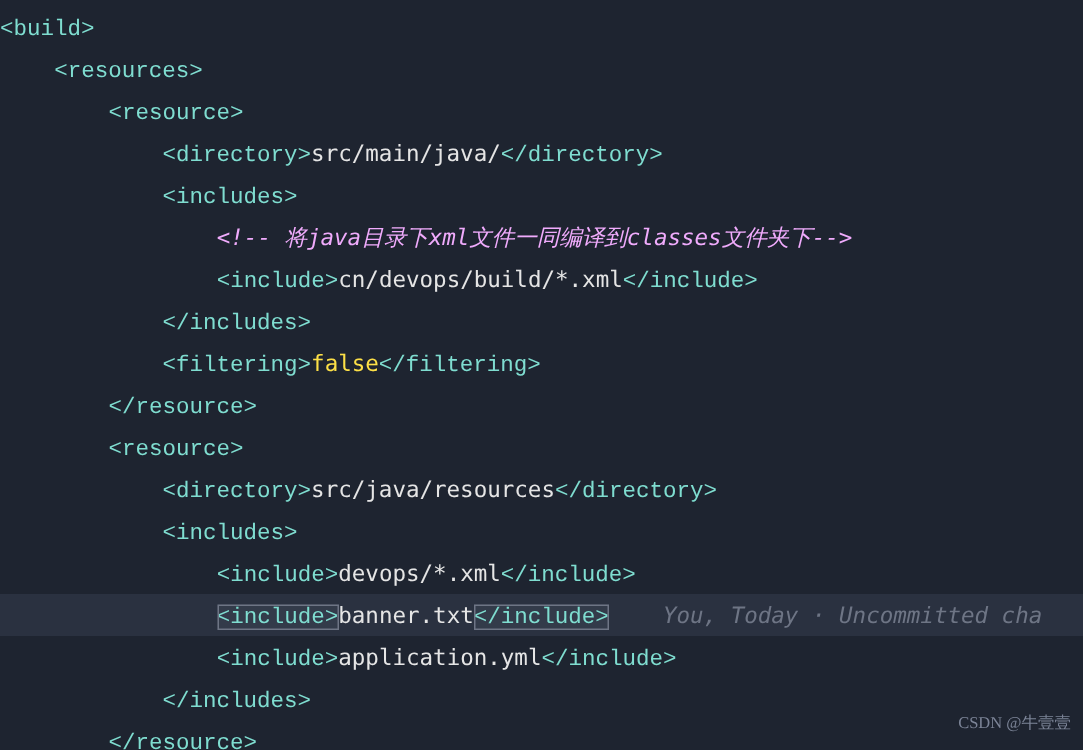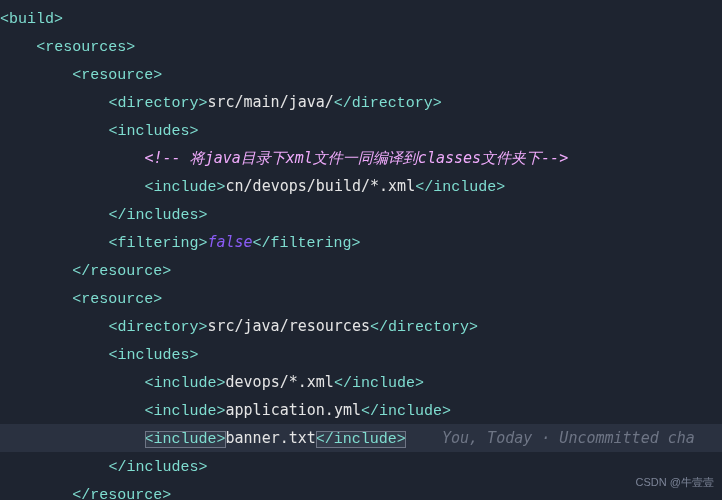--- a/index.html
+++ b/index.html
@@ -16,38 +16,38 @@
   .code-area {
     padding: 4px 0;
   }
   .line {
     white-space: pre;
     height: 28px;
     position: relative;
   }
   .tag { color: #7fddd0; font-family: Liberation Mono, monospace; } 
   .txt { color: #e5e5e5; } 
-  .kw  { color: #8b5cf6; font-style: italic; } 
+  .kw  { color: #fde047; } 
   .cmt { color: #f0abfc; font-style: italic; } 
   .hint { color: #6e7585; font-style: italic; }
   .hl-line {
     background: #2a3140;
   }
   .boxed {
     outline: 1px solid #6e7585;
     outline-offset: -1px;
     background: rgba(120,130,150,0.12);
   }
   .watermark {
     position: absolute;
     bottom: 4px;
     right: 8px;
     font-size: 11px;
     color: #7c8497;
-    font-family: Liberation Sans, sans-serif;
+    font-family: Liberation Serif, serif;
   }
   .pad { display:inline-block; }
 </style>
 </head>
 <body>
 
 <div class="code-area">
 
 <div class="line"><span class="tag">&lt;build&gt;</span></div>
 
@@ -70,23 +70,23 @@
 <div class="line"><span class="pad">        </span><span class="tag">&lt;/resource&gt;</span></div>
 
 <div class="line"><span class="pad">        </span><span class="tag">&lt;resource&gt;</span></div>
 
 <div class="line"><span class="pad">            </span><span class="tag">&lt;directory&gt;</span><span class="txt">src/java/resources</span><span class="tag">&lt;/directory&gt;</span></div>
 
 <div class="line"><span class="pad">            </span><span class="tag">&lt;includes&gt;</span></div>
 
 <div class="line"><span class="pad">                </span><span class="tag">&lt;include&gt;</span><span class="txt">devops/*.xml</span><span class="tag">&lt;/include&gt;</span></div>
 
+<div class="line hl-line"><span class="pad">                </span><span class="tag boxed">&lt;include&gt;</span><span class="txt">banner.txt</span><span class="tag boxed">&lt;/include&gt;</span><span class="pad">    </span><span class="hint">You, Today · Uncommitted cha</span></div>
+
 <div class="line"><span class="pad">                </span><span class="tag">&lt;include&gt;</span><span class="txt">application.yml</span><span class="tag">&lt;/include&gt;</span></div>
-
-<div class="line hl-line"><span class="pad">                </span><span class="tag boxed">&lt;include&gt;</span><span class="txt">banner.txt</span><span class="tag boxed">&lt;/include&gt;</span><span class="pad">    </span><span class="hint">You, Today · Uncommitted cha</span></div>
 
 <div class="line"><span class="pad">            </span><span class="tag">&lt;/includes&gt;</span></div>
 
 <div class="line"><span class="pad">        </span><span class="tag">&lt;/resource&gt;</span></div>
 
 </div>
 
 <div class="watermark">CSDN @牛壹壹</div>
 
 </body></html>

